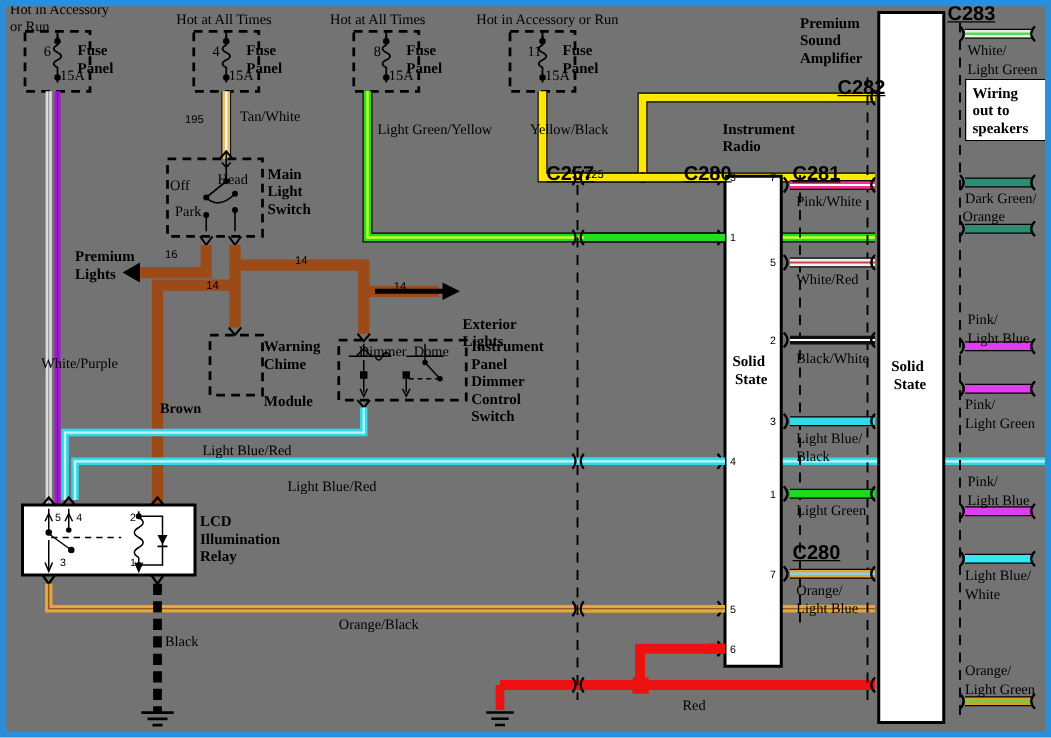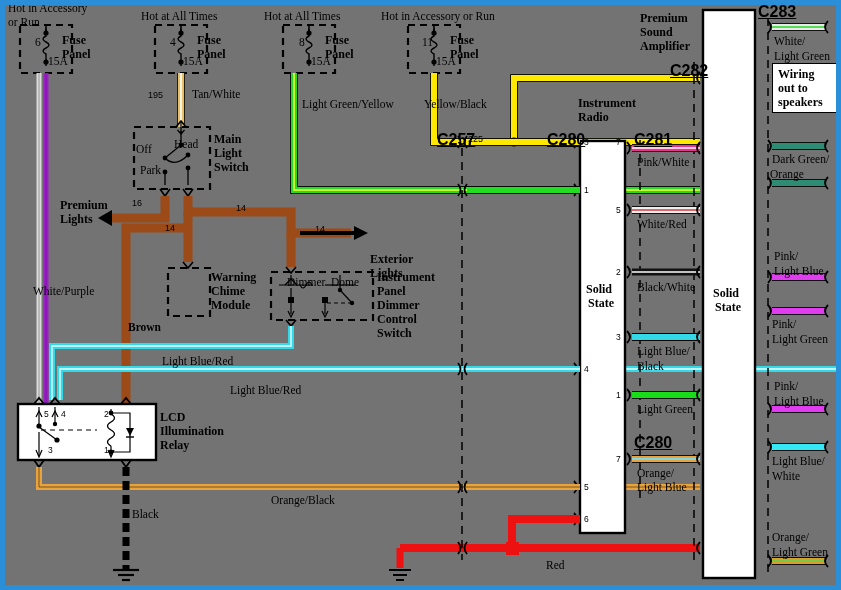--- a/index.html
+++ b/index.html
@@ -478,21 +478,21 @@
   <div class="lbl num" style="left:132px;top:198px;">16</div>
   <div class="lbl num" style="left:236px;top:203px;">14</div>
   <div class="lbl num" style="left:165px;top:223px;">14</div>
   <div class="lbl num" style="left:315px;top:224px;">14</div>
 
   <div class="lbl t12 b" style="left:370px;top:252px;">Exterior</div>
   <div class="lbl t12 b" style="left:370px;top:266px;">Lights</div>
 
   <div class="lbl t12 b" style="left:211px;top:270px;">Warning</div>
   <div class="lbl t12 b" style="left:211px;top:284px;">Chime</div>
-  <div class="lbl t12 b" style="left:211px;top:298px;">Module</div>
+  <div class="lbl t12 b" style="left:211px;top:314px;">Module</div>
 
   <div class="lbl t11" style="left:287px;top:276px;">Dimmer</div>
   <div class="lbl t11" style="left:331px;top:276px;">Dome</div>
   <div class="lbl t12 b" style="left:377px;top:270px;">Instrument</div>
   <div class="lbl t12 b" style="left:377px;top:284px;">Panel</div>
   <div class="lbl t12 b" style="left:377px;top:298px;">Dimmer</div>
   <div class="lbl t12 b" style="left:377px;top:312px;">Control</div>
   <div class="lbl t12 b" style="left:377px;top:326px;">Switch</div>
 
   <div class="lbl t11" style="left:33px;top:285px;">White/Purple</div>

